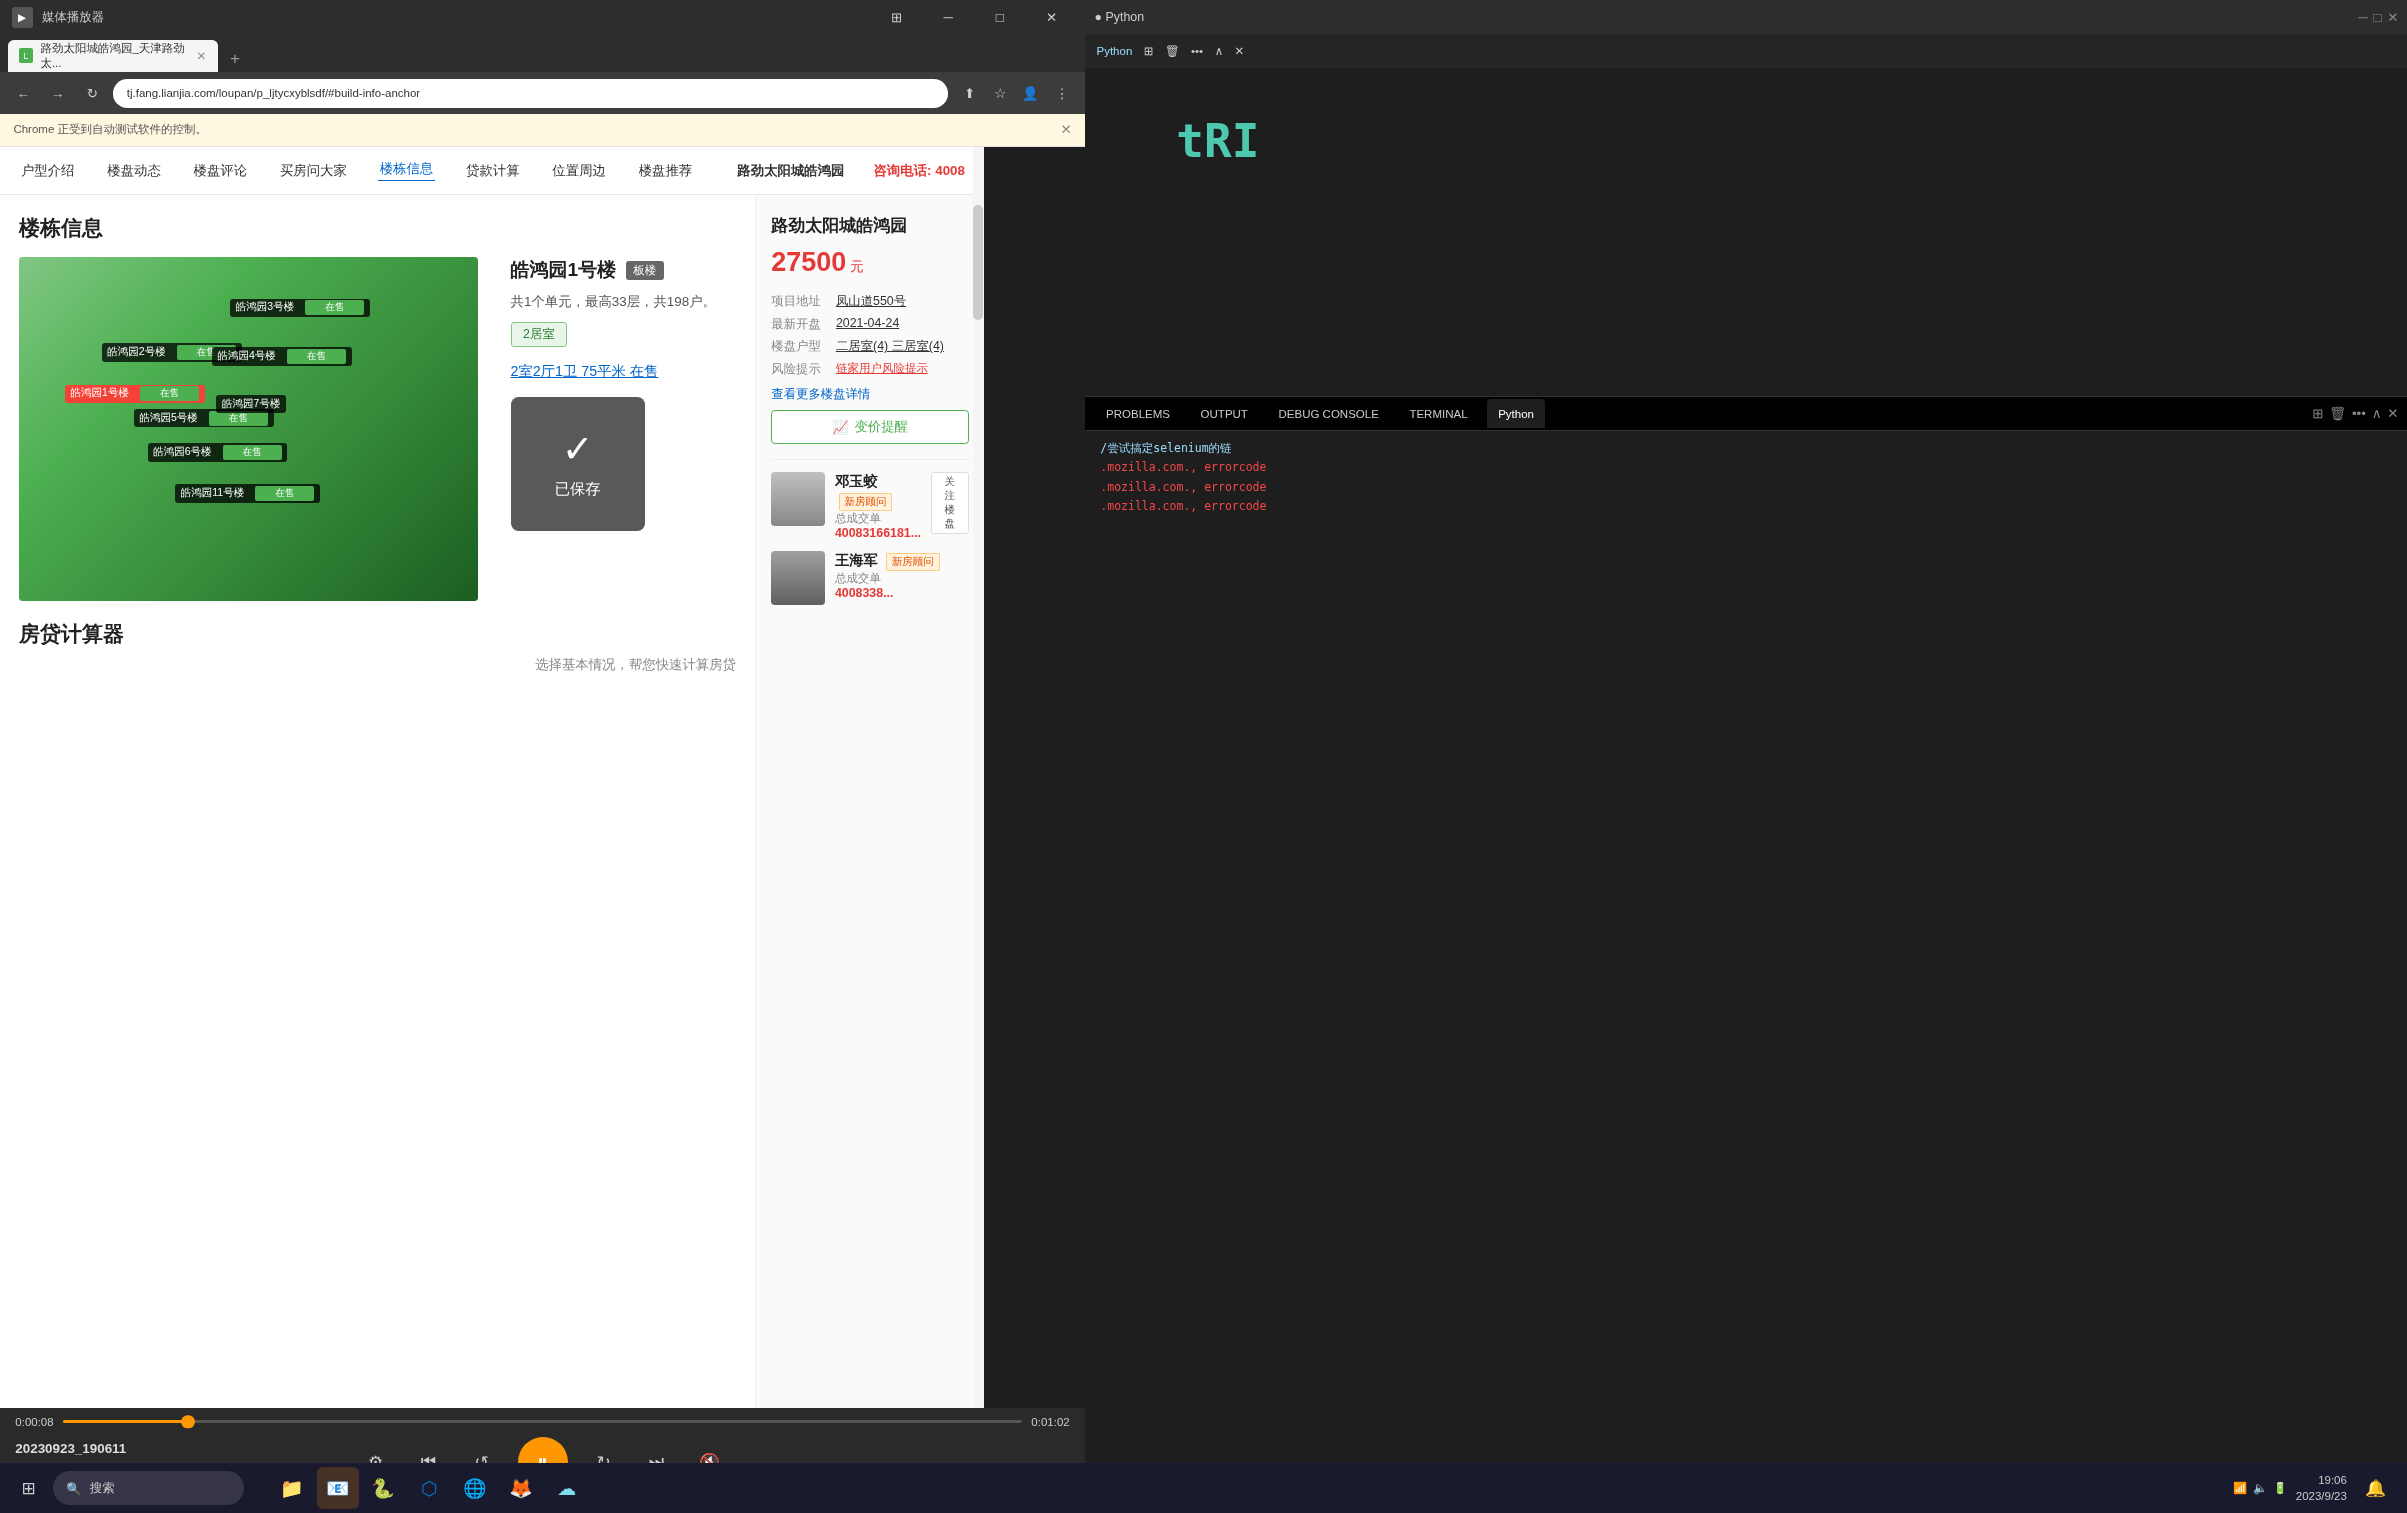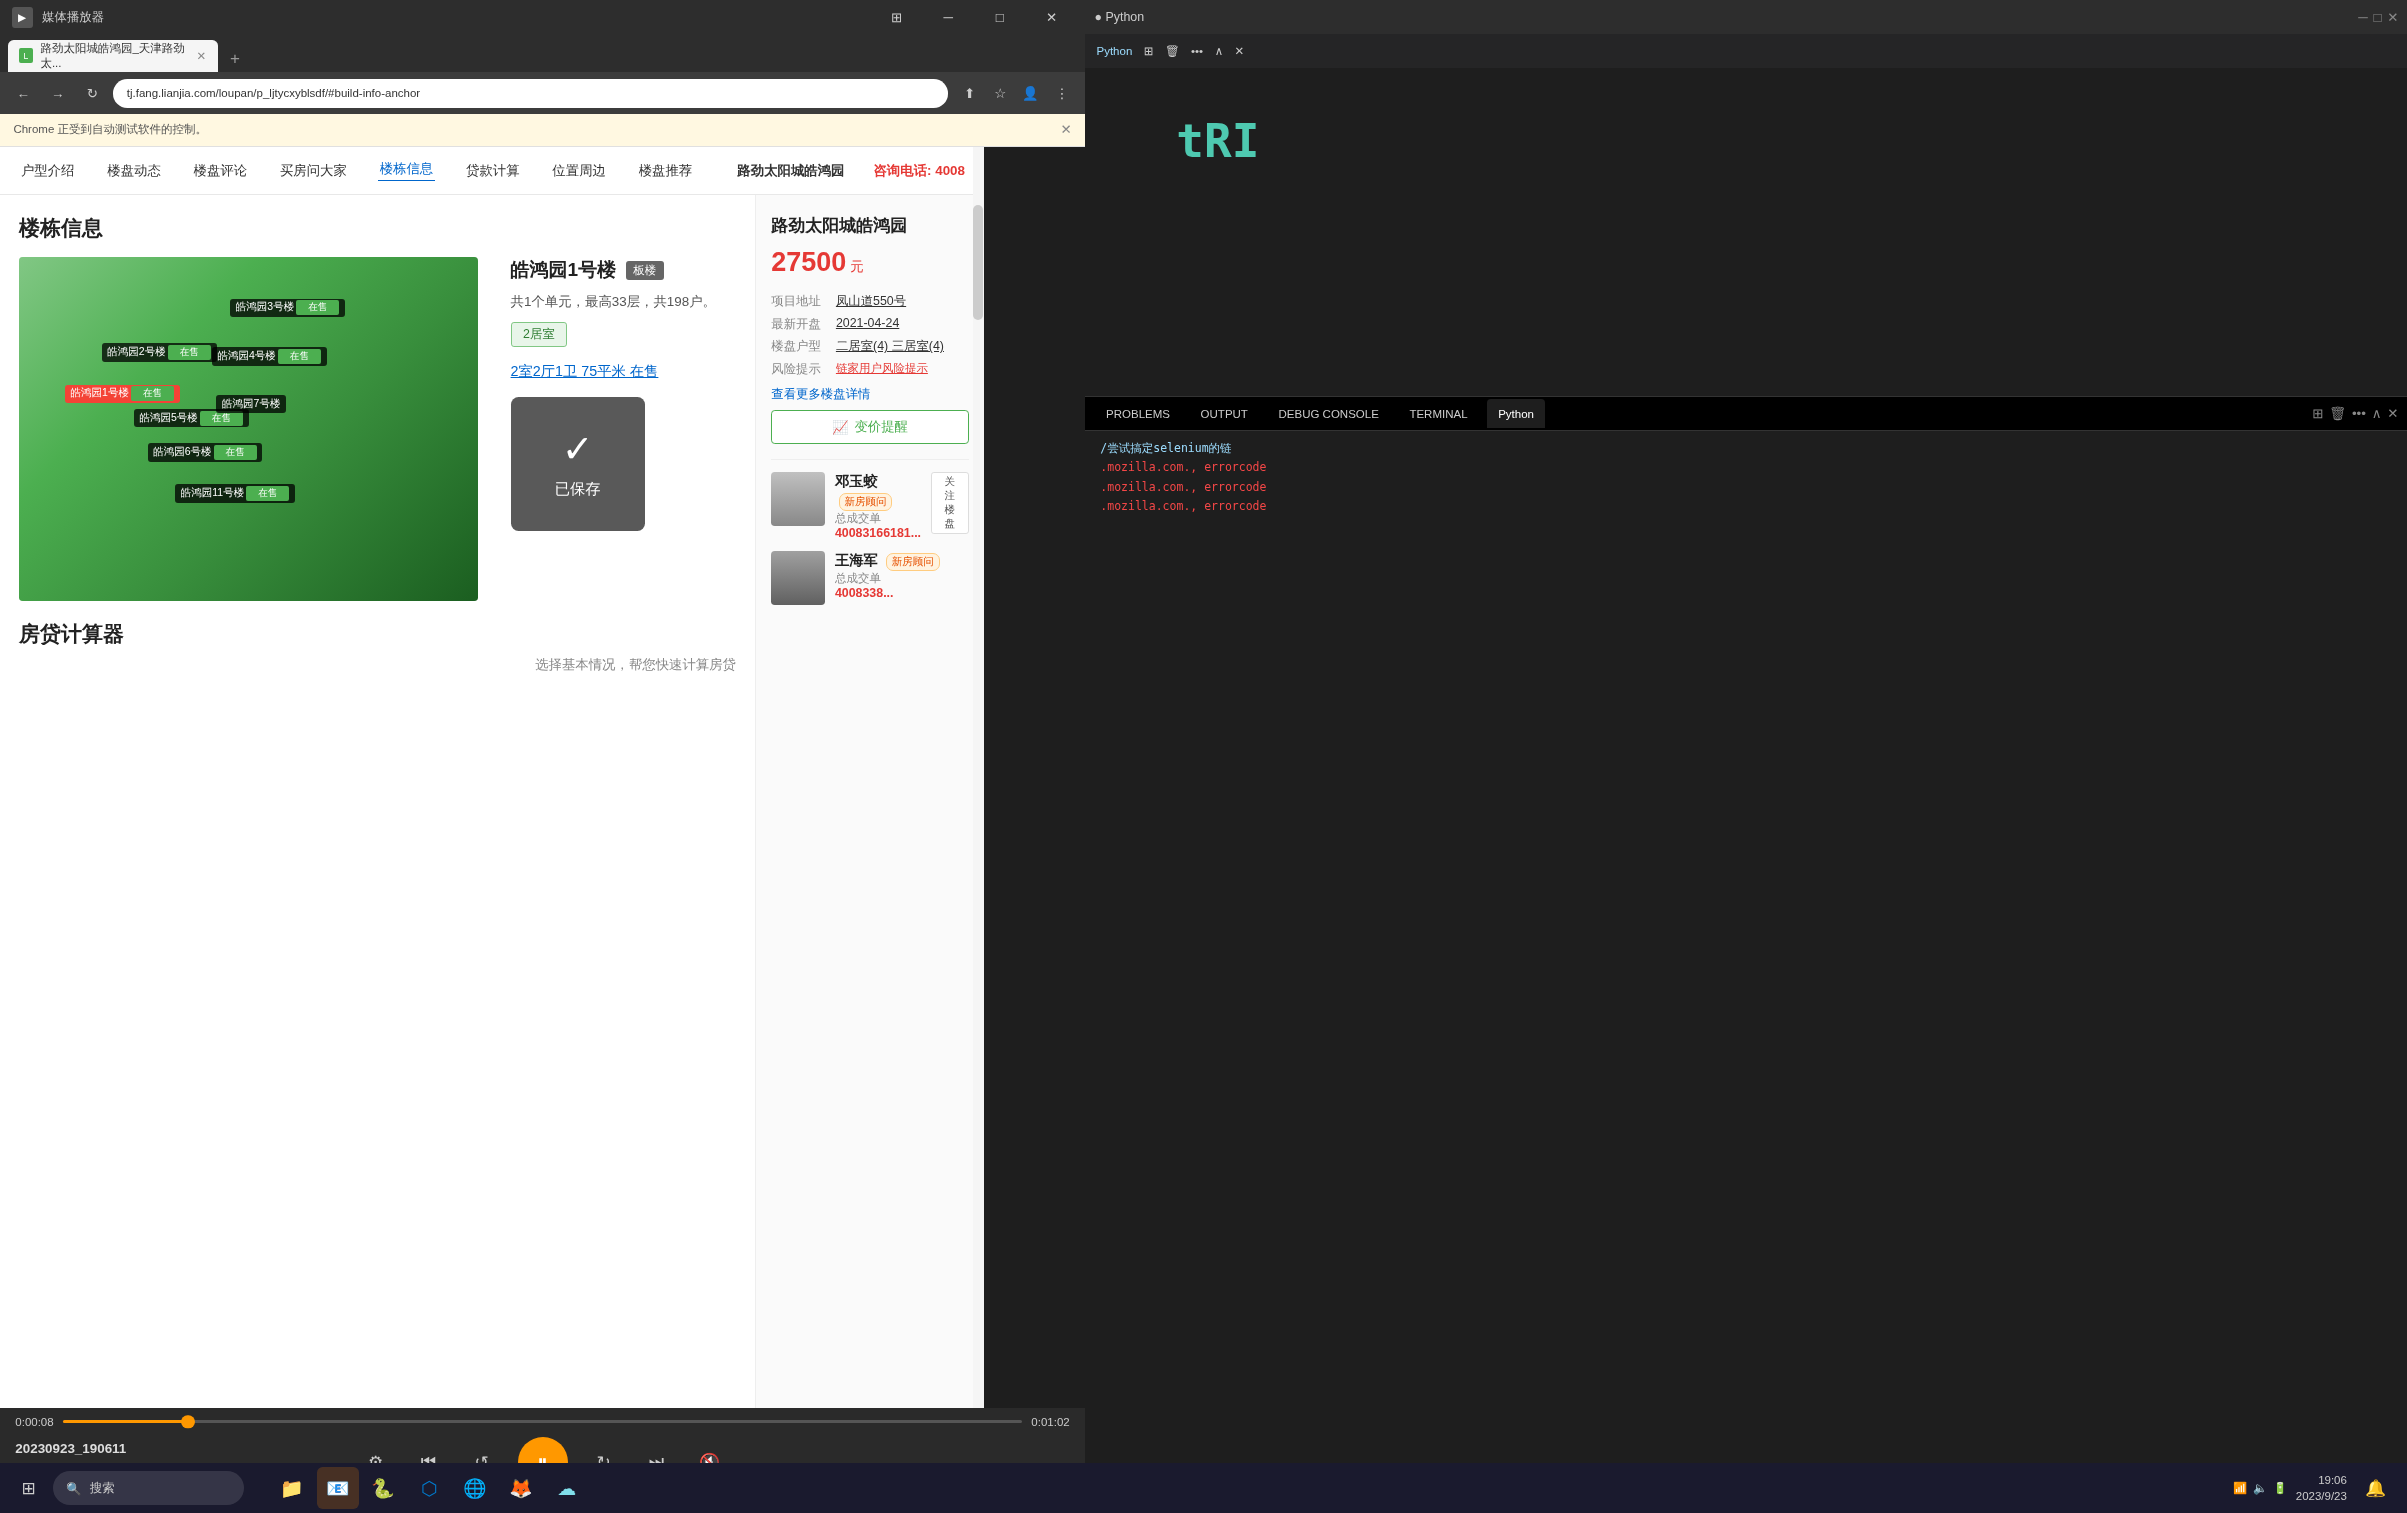--- a/index.html
+++ b/index.html
@@ -207,23 +207,23 @@
       padding: 1.9px 5.7px;
       border-radius: 2.9px;
       white-space: nowrap;
       cursor: pointer;
     }
     .building-label .status-tag {
       display: inline-block;
       background: #4caf50;
       color: #fff;
       font-size: 9.6px;
-      padding: 1px 12px;
+      padding: 1px 20px;
       border-radius: 1.9px;
-      margin-left: 2px;
+      margin-left: 11px;
     }
     .building-label.selected { background: #f44336; }
 
     
     .building-info {
       flex: 1;
       padding: 0 9.6px;
     }
     .building-name-row {
       display: flex; align-items: center; gap: 9.6px;
@@ -336,21 +336,21 @@
       width: 100%; height: 100%;
       background: linear-gradient(180deg, #c0c0c0 0%, #888 100%);
     }
     .agent-info { flex: 1; }
     .agent-badge {
       display: inline-block;
       background: #fff3e0;
       color: #e65100;
       font-size: 10.5px;
       padding: 1px 4.8px;
-      border-radius: 7px;
+      border-radius: 1px;
       border: 1px solid #ffcc80;
       margin-left: 3.8px;
     }
     .agent-title { font-size: 11.5px; color: #888; }
     .agent-phone { font-size: 12.4px; color: #e53935; font-weight: bold; }
     .follow-btn {
       background: #fff;
       border: 1px solid #ddd;
       color: #555;
       font-size: 10.5px;

